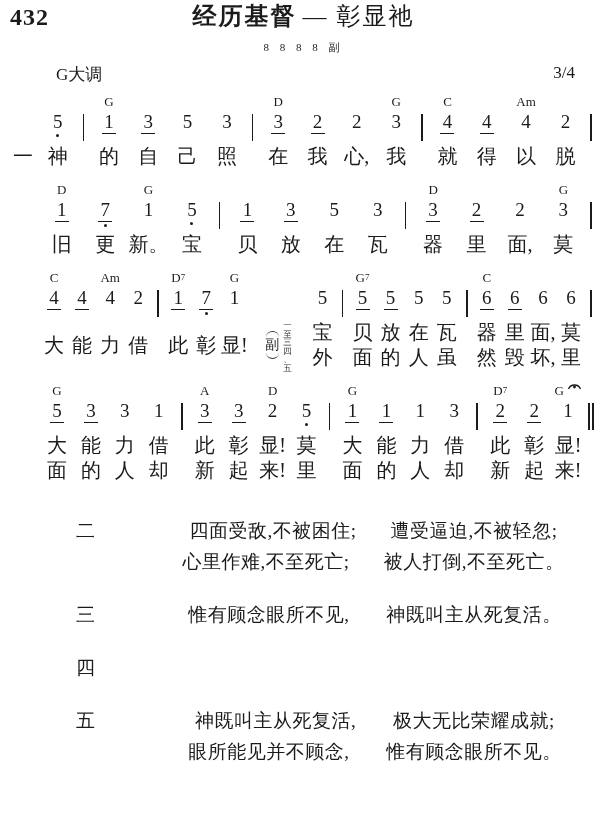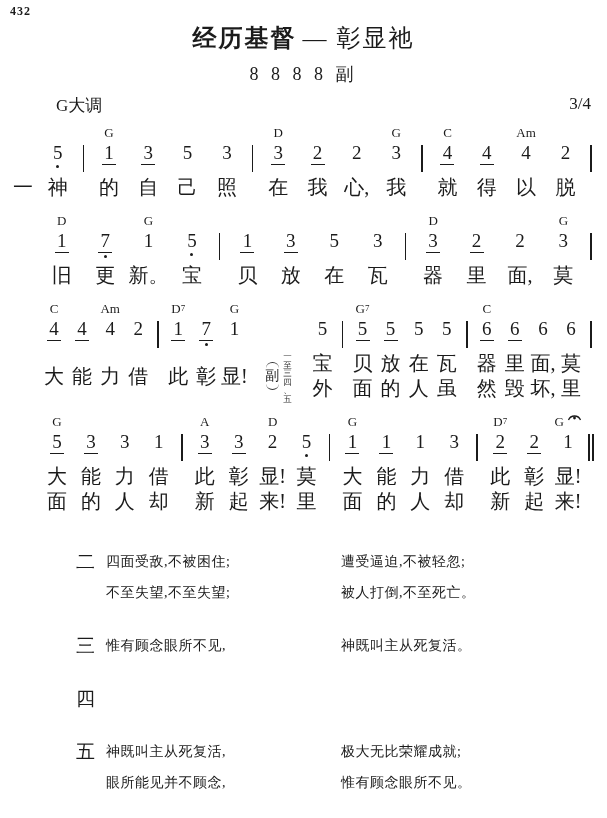--- a/index.html
+++ b/index.html
@@ -1,26 +1,26 @@
 <!DOCTYPE html>
 <html><head>
 <meta charset="utf-8">
 <style>
   html,body{margin:0;padding:0;background:#fff;}
   body{
     width:607px;height:818px;overflow:hidden;position:relative;
     font-family:"Liberation Serif","DejaVu Serif",serif;color:#1b1b1b;
   }
   
-  .page-num{position:absolute;top:4px;left:10px;font-size:12px;font-weight:bold;letter-spacing:1px;}
-  .title-row{text-align:center;padding-top:22px;font-size:24px;white-space:nowrap;}
+  .page-num{position:absolute;top:4px;left:10px;font-size:24px;font-weight:bold;letter-spacing:1px;}
+  .title-row{text-align:center;padding-top:0;font-size:24px;white-space:nowrap;}
   .title-main{font-weight:bold;letter-spacing:2px;}
   .title-sub{font-weight:400;letter-spacing:2px;margin-left:6px;}
-  .meter-row{text-align:center;font-size:18px;letter-spacing:4px;margin-top:8px;}
-  .key-row{display:flex;justify-content:space-between;font-size:17px;margin:8px 16px 0 56px;}
+  .meter-row{text-align:center;font-size:11px;letter-spacing:4px;margin-top:8px;}
+  .key-row{display:flex;justify-content:space-between;font-size:17px;margin:8px 32px 0 56px;}
   
   .music{margin-top:8px;}
   .system{display:flex;align-items:flex-start;padding:0 10px 0 40px;margin-bottom:13px;}
   .system.first{padding-left:8px;}
   .col{display:flex;flex-direction:column;align-items:center;min-width:0;}
   .note-col{flex:1 1 0;}
   .bar-col{flex:0 0 12px;}
   .vn-col{flex:0 0 30px;}
   .ref-col{flex:0 0 60px;}
   .chord{height:18px;line-height:16px;font-size:13px;white-space:nowrap;display:flex;align-items:flex-start;}
@@ -43,21 +43,21 @@
   .varc.top{border-top:1.3px solid #333;border-radius:50% 50% 0 0/100% 100% 0 0;}
   .varc.bot{border-bottom:1.3px solid #333;border-radius:0 0 50% 50%/0 0 100% 100%;}
   .vparen .fu{font-size:14px;line-height:16px;}
   .ranges{display:flex;flex-direction:column;justify-content:space-between;height:48px;}
   .range{display:flex;flex-direction:column;align-items:center;font-size:8.5px;line-height:8.5px;color:#333;}
   
   .verses{margin-top:32px;}
   .verse{display:flex;padding-left:76px;margin-bottom:22px;}
   .verse-num{width:30px;font-size:19px;line-height:31px;flex:0 0 30px;}
   .verse-body{flex:1;}
-  .vrow{white-space:nowrap;font-size:14px;line-height:31px;letter-spacing:0.5px;}
+  .vrow{white-space:nowrap;font-size:19px;line-height:31px;letter-spacing:0.5px;text-align:center;}
   .half{display:inline-block;width:235px;}
 </style>
 </head>
 <body>
 
 <div class="page-num">432</div>
 
 <div class="title-row">
   <span class="title-main">经历基督</span><span class="title-sub">— 彰显祂</span>
 </div>
@@ -708,21 +708,21 @@
         </div>
       </div>
     </div>
   </div>
 
 <div class="verses" id="verses">
     <div class="verse">
       <div class="verse-num">二</div>
       <div class="verse-body">
         <div class="vrow"><span class="half">四面受敌,不被困住;</span><span>遭受逼迫,不被轻忽;</span></div>
-        <div class="vrow"><span class="half">不至失望,不至失望;</span><span>被人打倒,不至死亡。</span></div>
+        <div class="vrow"><span class="half">心里作难,不至死亡;</span><span>被人打倒,不至死亡。</span></div>
       </div>
     </div>
     <div class="verse">
       <div class="verse-num">三</div>
       <div class="verse-body">
         <div class="vrow"><span class="half">惟有顾念眼所不见,</span><span>神既叫主从死复活。</span></div>
       </div>
     </div>
     <div class="verse">
       <div class="verse-num">四</div>

